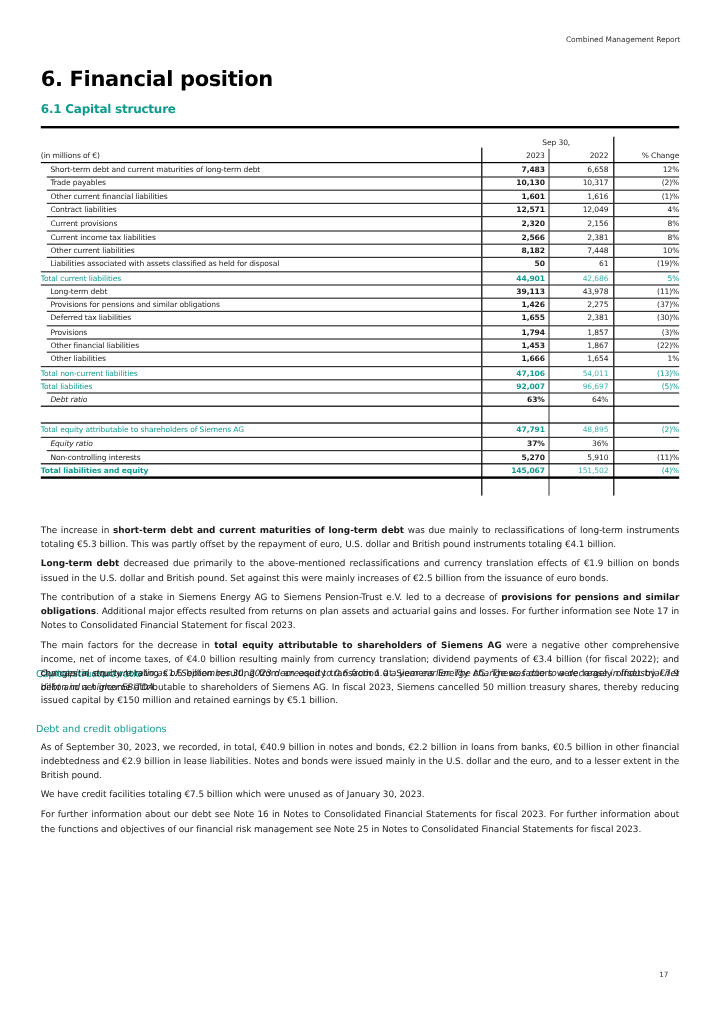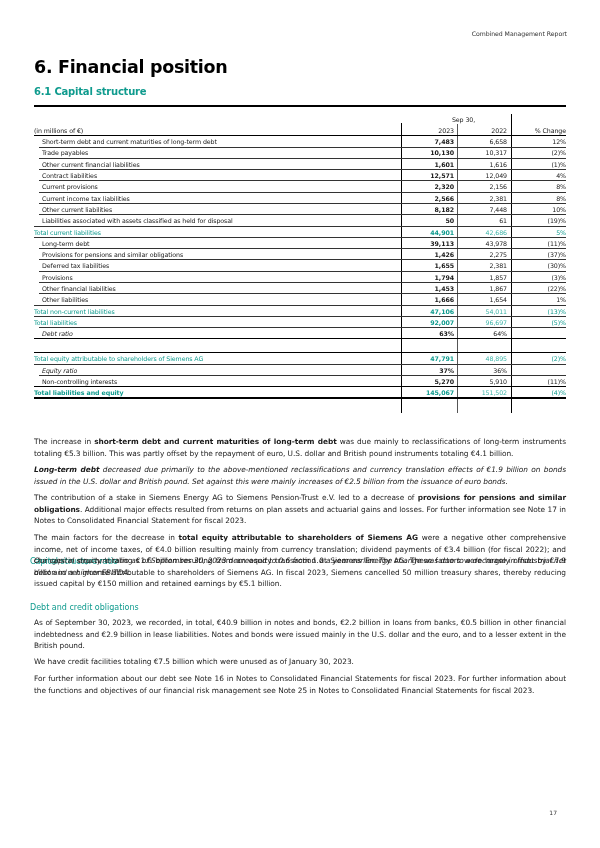--- a/index.html
+++ b/index.html
@@ -284,21 +284,21 @@
   <div class="row data-row teal teal-bold heavy">
     <div class="c-label">Total liabilities and equity</div>
     <div class="c-2023">145,067</div>
     <div class="c-2022">151,502</div>
     <div class="c-chg">(4)%</div>
   </div>
 </div>
 
 <p class="body-text" style="top:436px;"><span>The increase in </span><b>short-term debt and current maturities of long-term debt</b><span> was due mainly to reclassifications of long-term instruments totaling €5.3 billion. This was partly offset by the repayment of euro, U.S. dollar and British pound instruments totaling €4.1 billion.</span></p>
 
-<p class="body-text" style="top:464px;font-style:italic;"><b>Long-term debt</b><span> decreased due primarily to the above-mentioned reclassifications and currency translation effects of €1.9 billion on bonds issued in the U.S. dollar and British pound. Set against this were mainly increases of €2.5 billion from the issuance of euro bonds.</span></p>
+<p class="body-text" style="top:464px;"><b>Long-term debt</b><span> decreased due primarily to the above-mentioned reclassifications and currency translation effects of €1.9 billion on bonds issued in the U.S. dollar and British pound. Set against this were mainly increases of €2.5 billion from the issuance of euro bonds.</span></p>
 
 <p class="body-text" style="top:492px;"><span>The contribution of a stake in Siemens Energy AG to Siemens Pension-Trust e.V. led to a decrease of </span><b>provisions for pensions and similar obligations</b><span>. Additional major effects resulted from returns on plan assets and actuarial gains and losses. For further information see Note 17 in Notes to Consolidated Financial Statement for fiscal 2023.</span></p>
 
 <p class="body-text" style="top:532px;"><span>The main factors for the decrease in </span><b>total equity attributable to shareholders of Siemens AG</b><span> were a negative other comprehensive income, net of income taxes, of €4.0 billion resulting mainly from currency translation; dividend payments of €3.4 billion (for fiscal 2022); and changes in equity totaling €1.6 billion resulting from an equity transaction at Siemens Energy AG. These factors were largely offset by €7.9 billion in net income attributable to shareholders of Siemens AG. In fiscal 2023, Siemens cancelled 50 million treasury shares, thereby reducing issued capital by €150 million and retained earnings by €5.1 billion.</span></p>
 
 <h3 class="subhead" style="top:557px;">Capital structure ratio</h3>
 <p class="body-text" style="top:555px;font-style:italic;">Our capital structure ratio as of September 30, 2023 decreased to 0.6 from 1.0 a year earlier. The change was due to a decrease in Industrial net debt and a higher EBITDA.</p>
 
 <h3 class="subhead" style="top:603px;">Debt and credit obligations</h3>
 <p class="body-text" style="top:617px;">As of September 30, 2023, we recorded, in total, €40.9 billion in notes and bonds, €2.2 billion in loans from banks, €0.5 billion in other financial indebtedness and €2.9 billion in lease liabilities. Notes and bonds were issued mainly in the U.S. dollar and the euro, and to a lesser extent in the British pound.</p>

